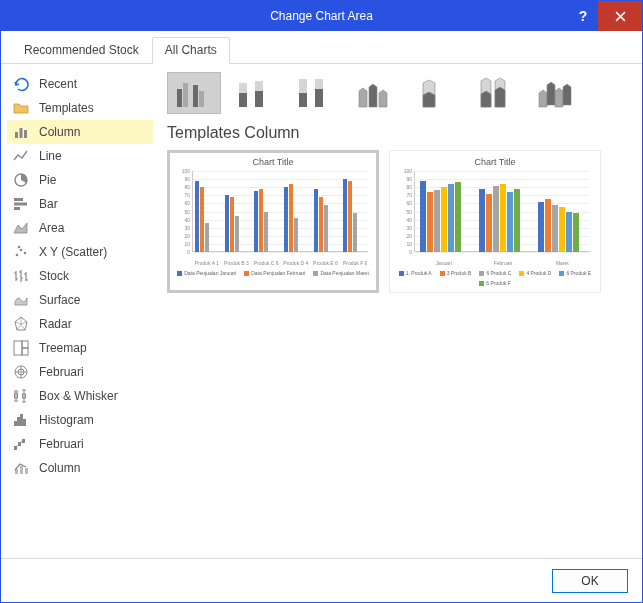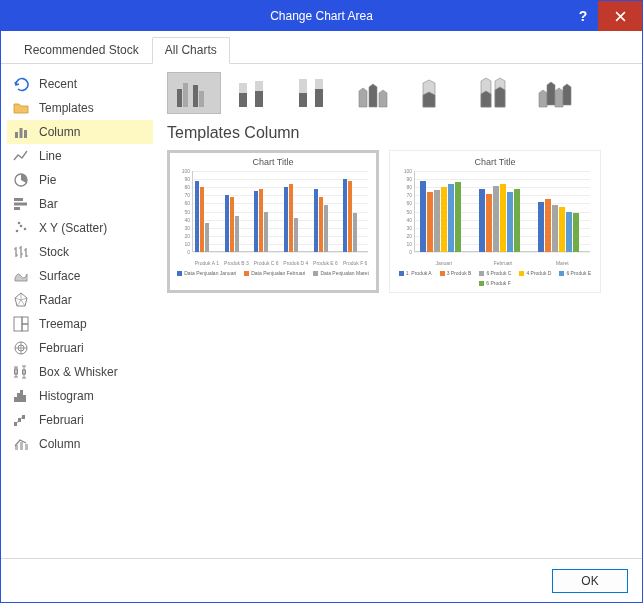--- a/index.html
+++ b/index.html
@@ -126,20 +126,28 @@
       </div>
       <div class="sb-item">
         <span class="sb-icon">
             <svg viewBox="0 0 16 16">
               <rect x="1" y="2" width="9" height="3" fill="#888"></rect>
               <rect x="1" y="6.5" width="13" height="3" fill="#888"></rect>
               <rect x="1" y="11" width="6" height="3" fill="#888"></rect>
             </svg>
           </span>
         <span class="sb-label">Bar</span>
+      </div>
+      <div class="sb-item">
+        <span class="sb-icon">
+            <svg viewBox="0 0 16 16">
+              <path d="M1 13 L5 5 L9 9 L14 3 V13 Z" fill="#bbb" stroke="#888" stroke-width="0.8"></path>
+            </svg>
+          </span>
+        <span class="sb-label">Area</span>
       </div>
       <div class="sb-item">
         <span class="sb-icon">
             <svg viewBox="0 0 16 16">
               <circle cx="4" cy="11" r="1.3" fill="#888"></circle>
               <circle cx="8" cy="6" r="1.3" fill="#888"></circle>
               <circle cx="12" cy="9" r="1.3" fill="#888"></circle>
               <circle cx="6" cy="3" r="1.3" fill="#888"></circle>
             </svg>
           </span>

